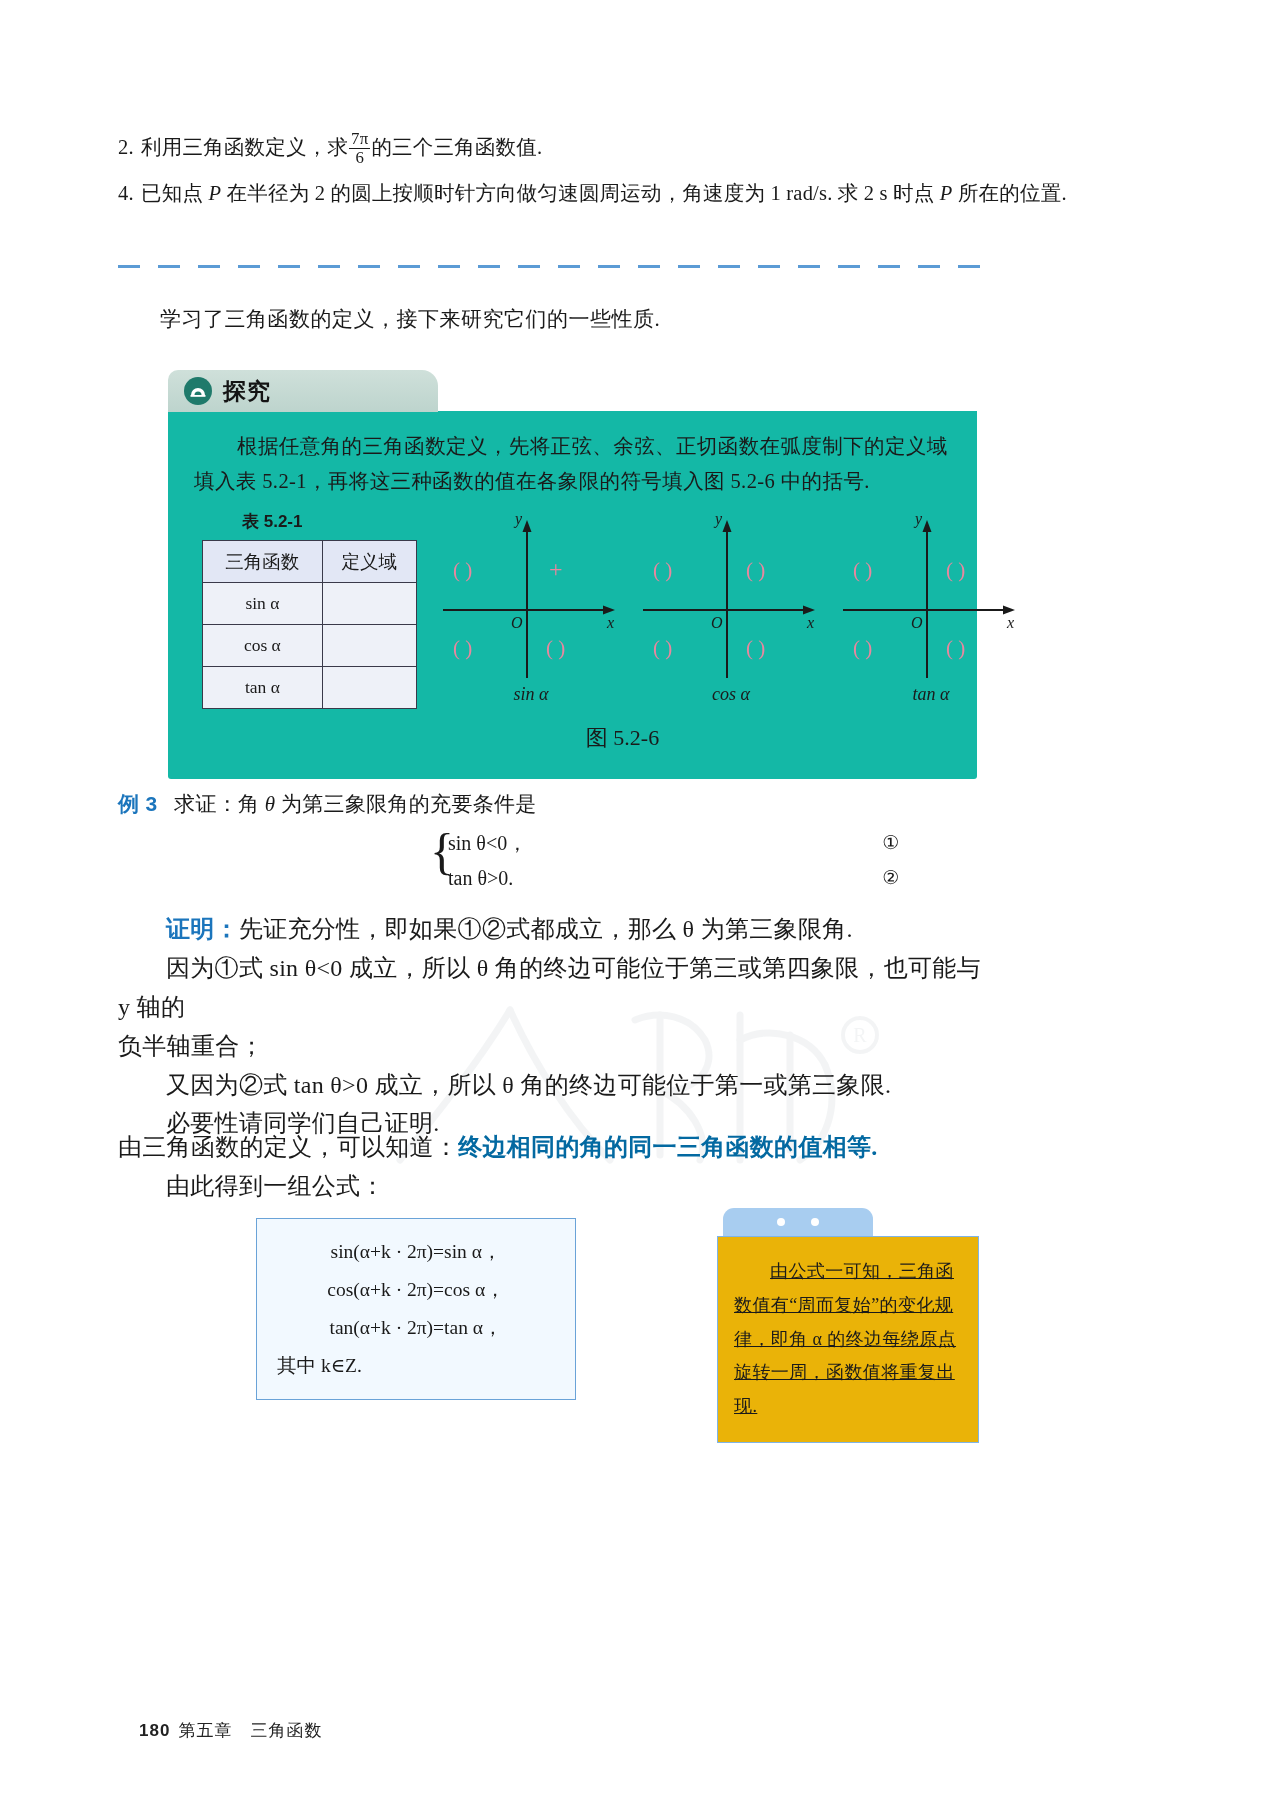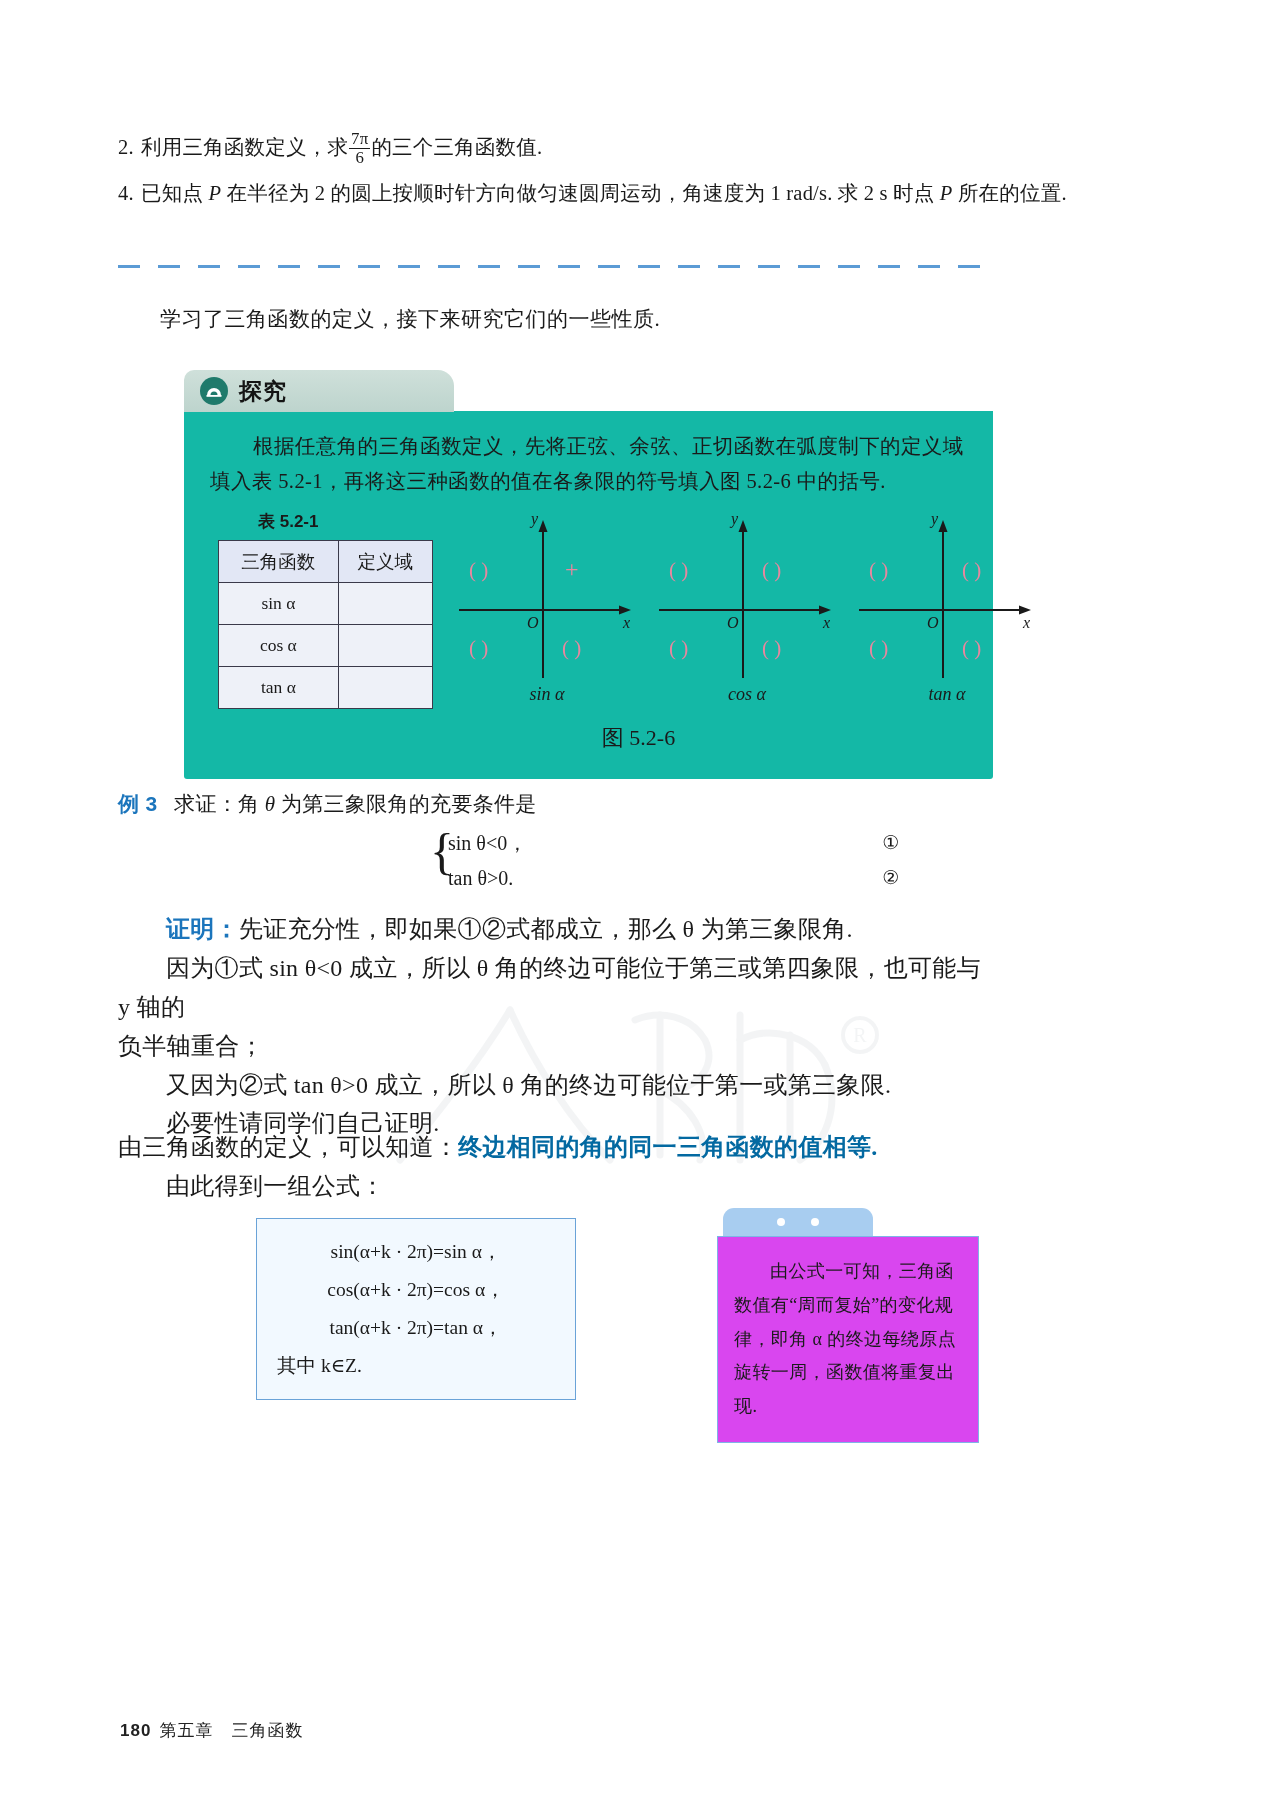--- a/index.html
+++ b/index.html
@@ -66,21 +66,21 @@
     left: 160px;
     top: 305px;
     width: 860px;
     font-size: 21px;
     letter-spacing: 0.5px;
   }
 
   
   .inquiry-wrap {
     position: absolute;
-    left: 153px;
+    left: 137px;
     top: 370px;
     width: 840px;
     padding-left: 31px;
   }
   .inquiry-tab {
     width: 270px;
     height: 42px;
     background: linear-gradient(to bottom, #cfe0da 0%, #bdd4cd 100%);
     border-radius: 10px 16px 0 0;
     display: flex;
@@ -253,44 +253,45 @@
     width: 150px;
     margin-left: 6px;
     display: flex;
     align-items: center;
     justify-content: center;
     gap: 26px;
   }
   .note-dot { width: 8px; height: 8px; border-radius: 50%; background: #ffffff; }
   .note-body {
     border: 1.6px solid #7fb4e6;
-    background: #d946ef;
+    background: #eab308;
     padding: 18px 16px 18px 16px;
     font-size: 18px;
     line-height: 1.88;
     letter-spacing: 0.4px;
     min-height: 168px;
+    text-decoration: underline;
   }
   .note-body p { margin: 0; text-indent: 2em; }
 
   
   .watermark {
     position: absolute;
     left: 360px;
     top: 980px;
     width: 540px;
     height: 200px;
     pointer-events: none;
     opacity: 0.30;
   }
 
   
   .footer {
     position: absolute;
-    left: 120px;
+    left: 139px;
     bottom: 57px;
     font-size: 17px;
     font-family: "Liberation Sans", sans-serif;
     color: #222;
     letter-spacing: 1px;
   }
   .footer .pg { font-weight: bold; margin-right: 8px; }
   .footer .ch { margin-right: 18px; }
 </style>
 </head>

